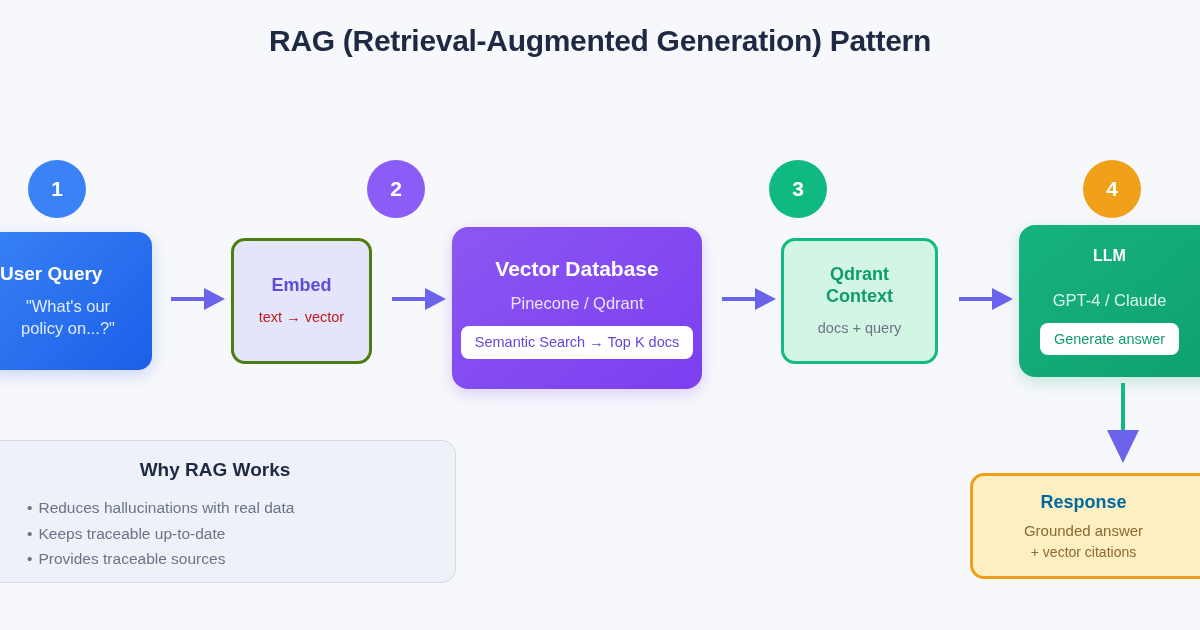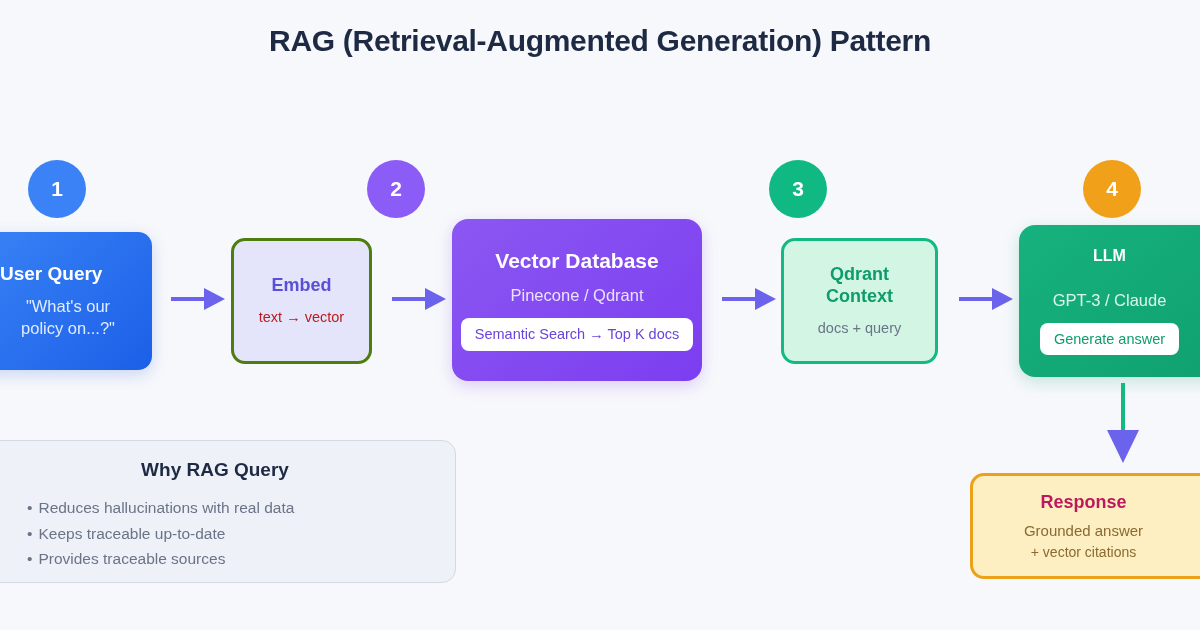--- a/index.html
+++ b/index.html
@@ -124,21 +124,21 @@
     margin-bottom: 12px;
   }
   #node-embed .node-sub {
     color: #b91c1c;
     font-size: 14.5px;
   }
 
   
   #node-vector-db {
     left: 452px;
-    top: 64px;
+    top: 72px;
     width: 250px;
     height: 162px;
     background: linear-gradient(140deg, #8b57f2 0%, #7c3ef0 100%);
     border-radius: 16px;
     box-shadow: 0 5px 16px rgba(124, 62, 240, 0.22);
   }
   #node-vector-db .node-title {
     color: #ffffff;
     font-size: 21px;
     margin-bottom: 11px;
@@ -280,21 +280,21 @@
     border: 3px solid #eda01a;
     border-radius: 14px;
     display: flex;
     flex-direction: column;
     align-items: center;
     justify-content: center;
     text-align: center;
     padding-right: 53px;
   }
   #node-response .node-title {
-    color: #be185d;
+    color: #0369a1;
     font-size: 18px;
     margin-bottom: 8px;
   }
   #node-response .node-sub {
     color: #8a6a32;
     font-size: 15px;
   }
   #node-response .node-sub2 {
     color: #8a6a32;
     font-size: 14px;
@@ -366,33 +366,33 @@
     <div class="shaft" style="width:33px;"></div>
     <div class="head"></div>
   </div>
 
   <div class="step-badge" id="badge-4" style="left:1083px; top:5px; background:#f0a019;">
     <span>4</span>
   </div>
 
   <div class="node" id="node-llm">
     <div class="node-title">LLM</div>
-    <div class="node-sub">GPT-3 / Claude</div>
+    <div class="node-sub">GPT-4 / Claude</div>
     <div class="node-chip">Generate answer</div>
   </div>
 
 </div>
 
 <div id="connector-llm-response">
   <div class="shaft-v"></div>
   <div class="head-v"></div>
 </div>
 
 <div id="panel-why-rag">
-  <div class="panel-title">Why RAG Query</div>
+  <div class="panel-title">Why RAG Works</div>
   <ul>
     <li>
       <span class="bullet">•</span><span>Reduces hallucinations with real data</span>
     </li>
     <li>
       <span class="bullet">•</span><span>Keeps traceable up-to-date</span>
     </li>
     <li>
       <span class="bullet">•</span><span>Provides traceable sources</span>
     </li>

